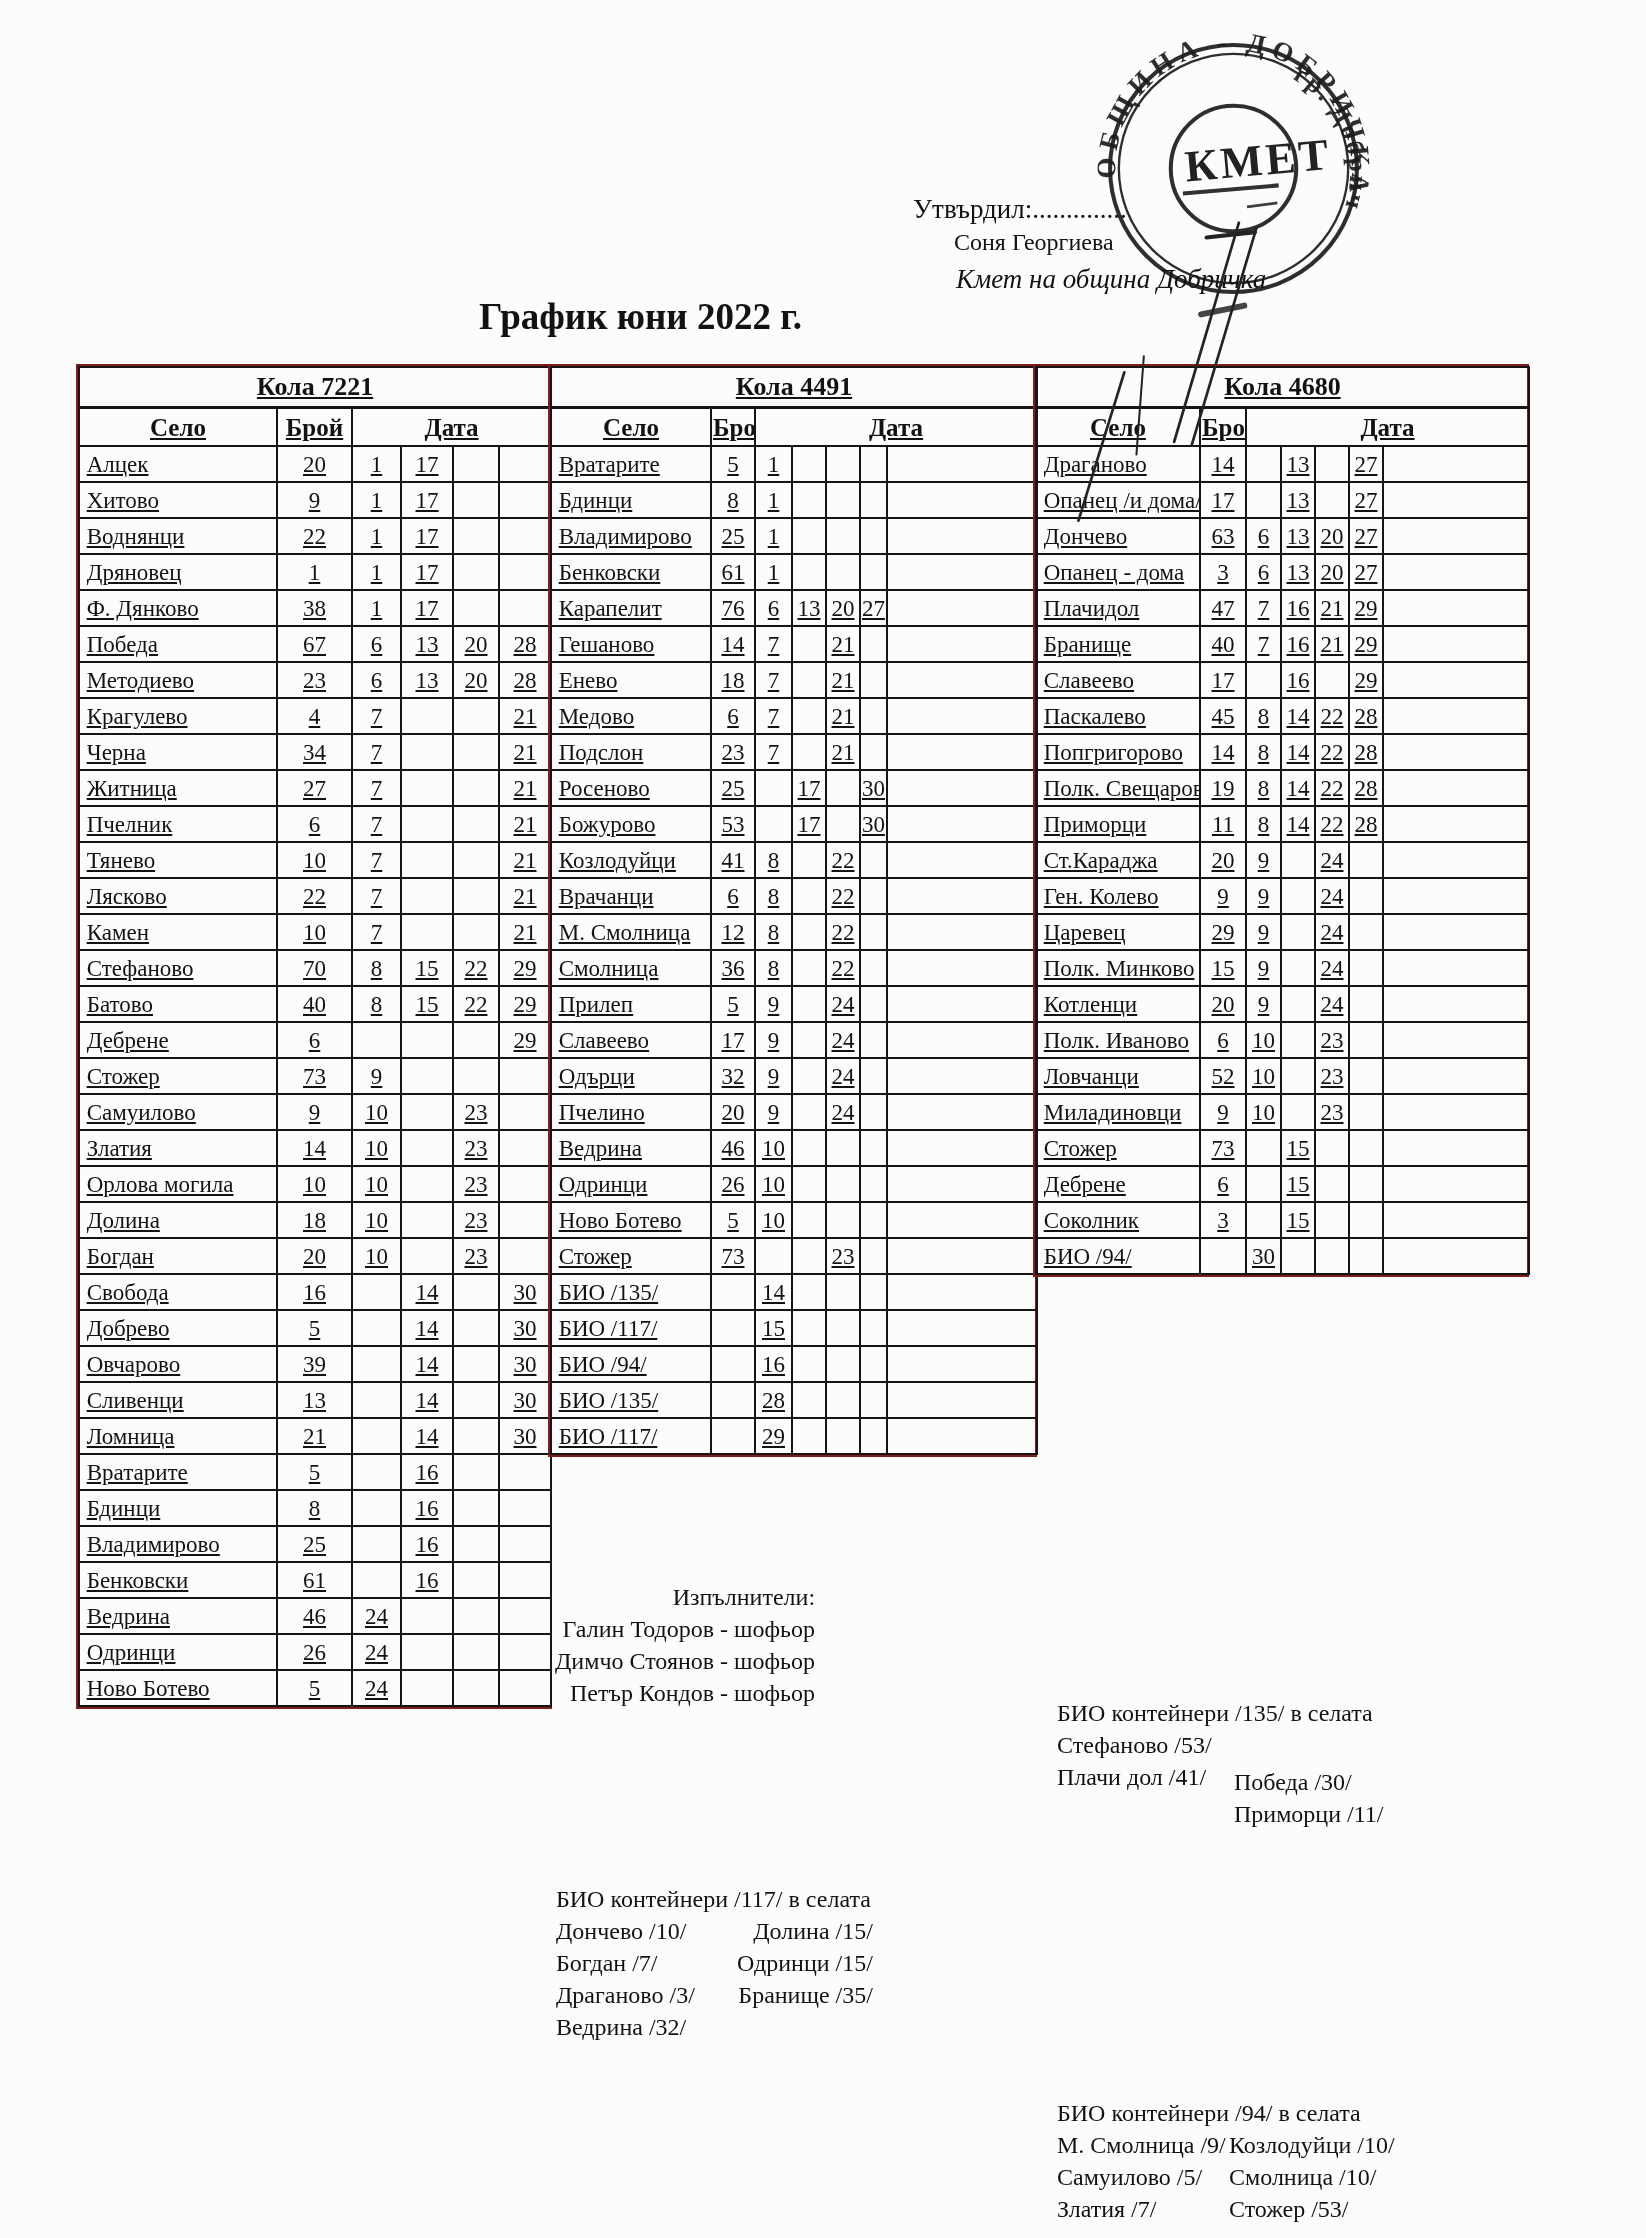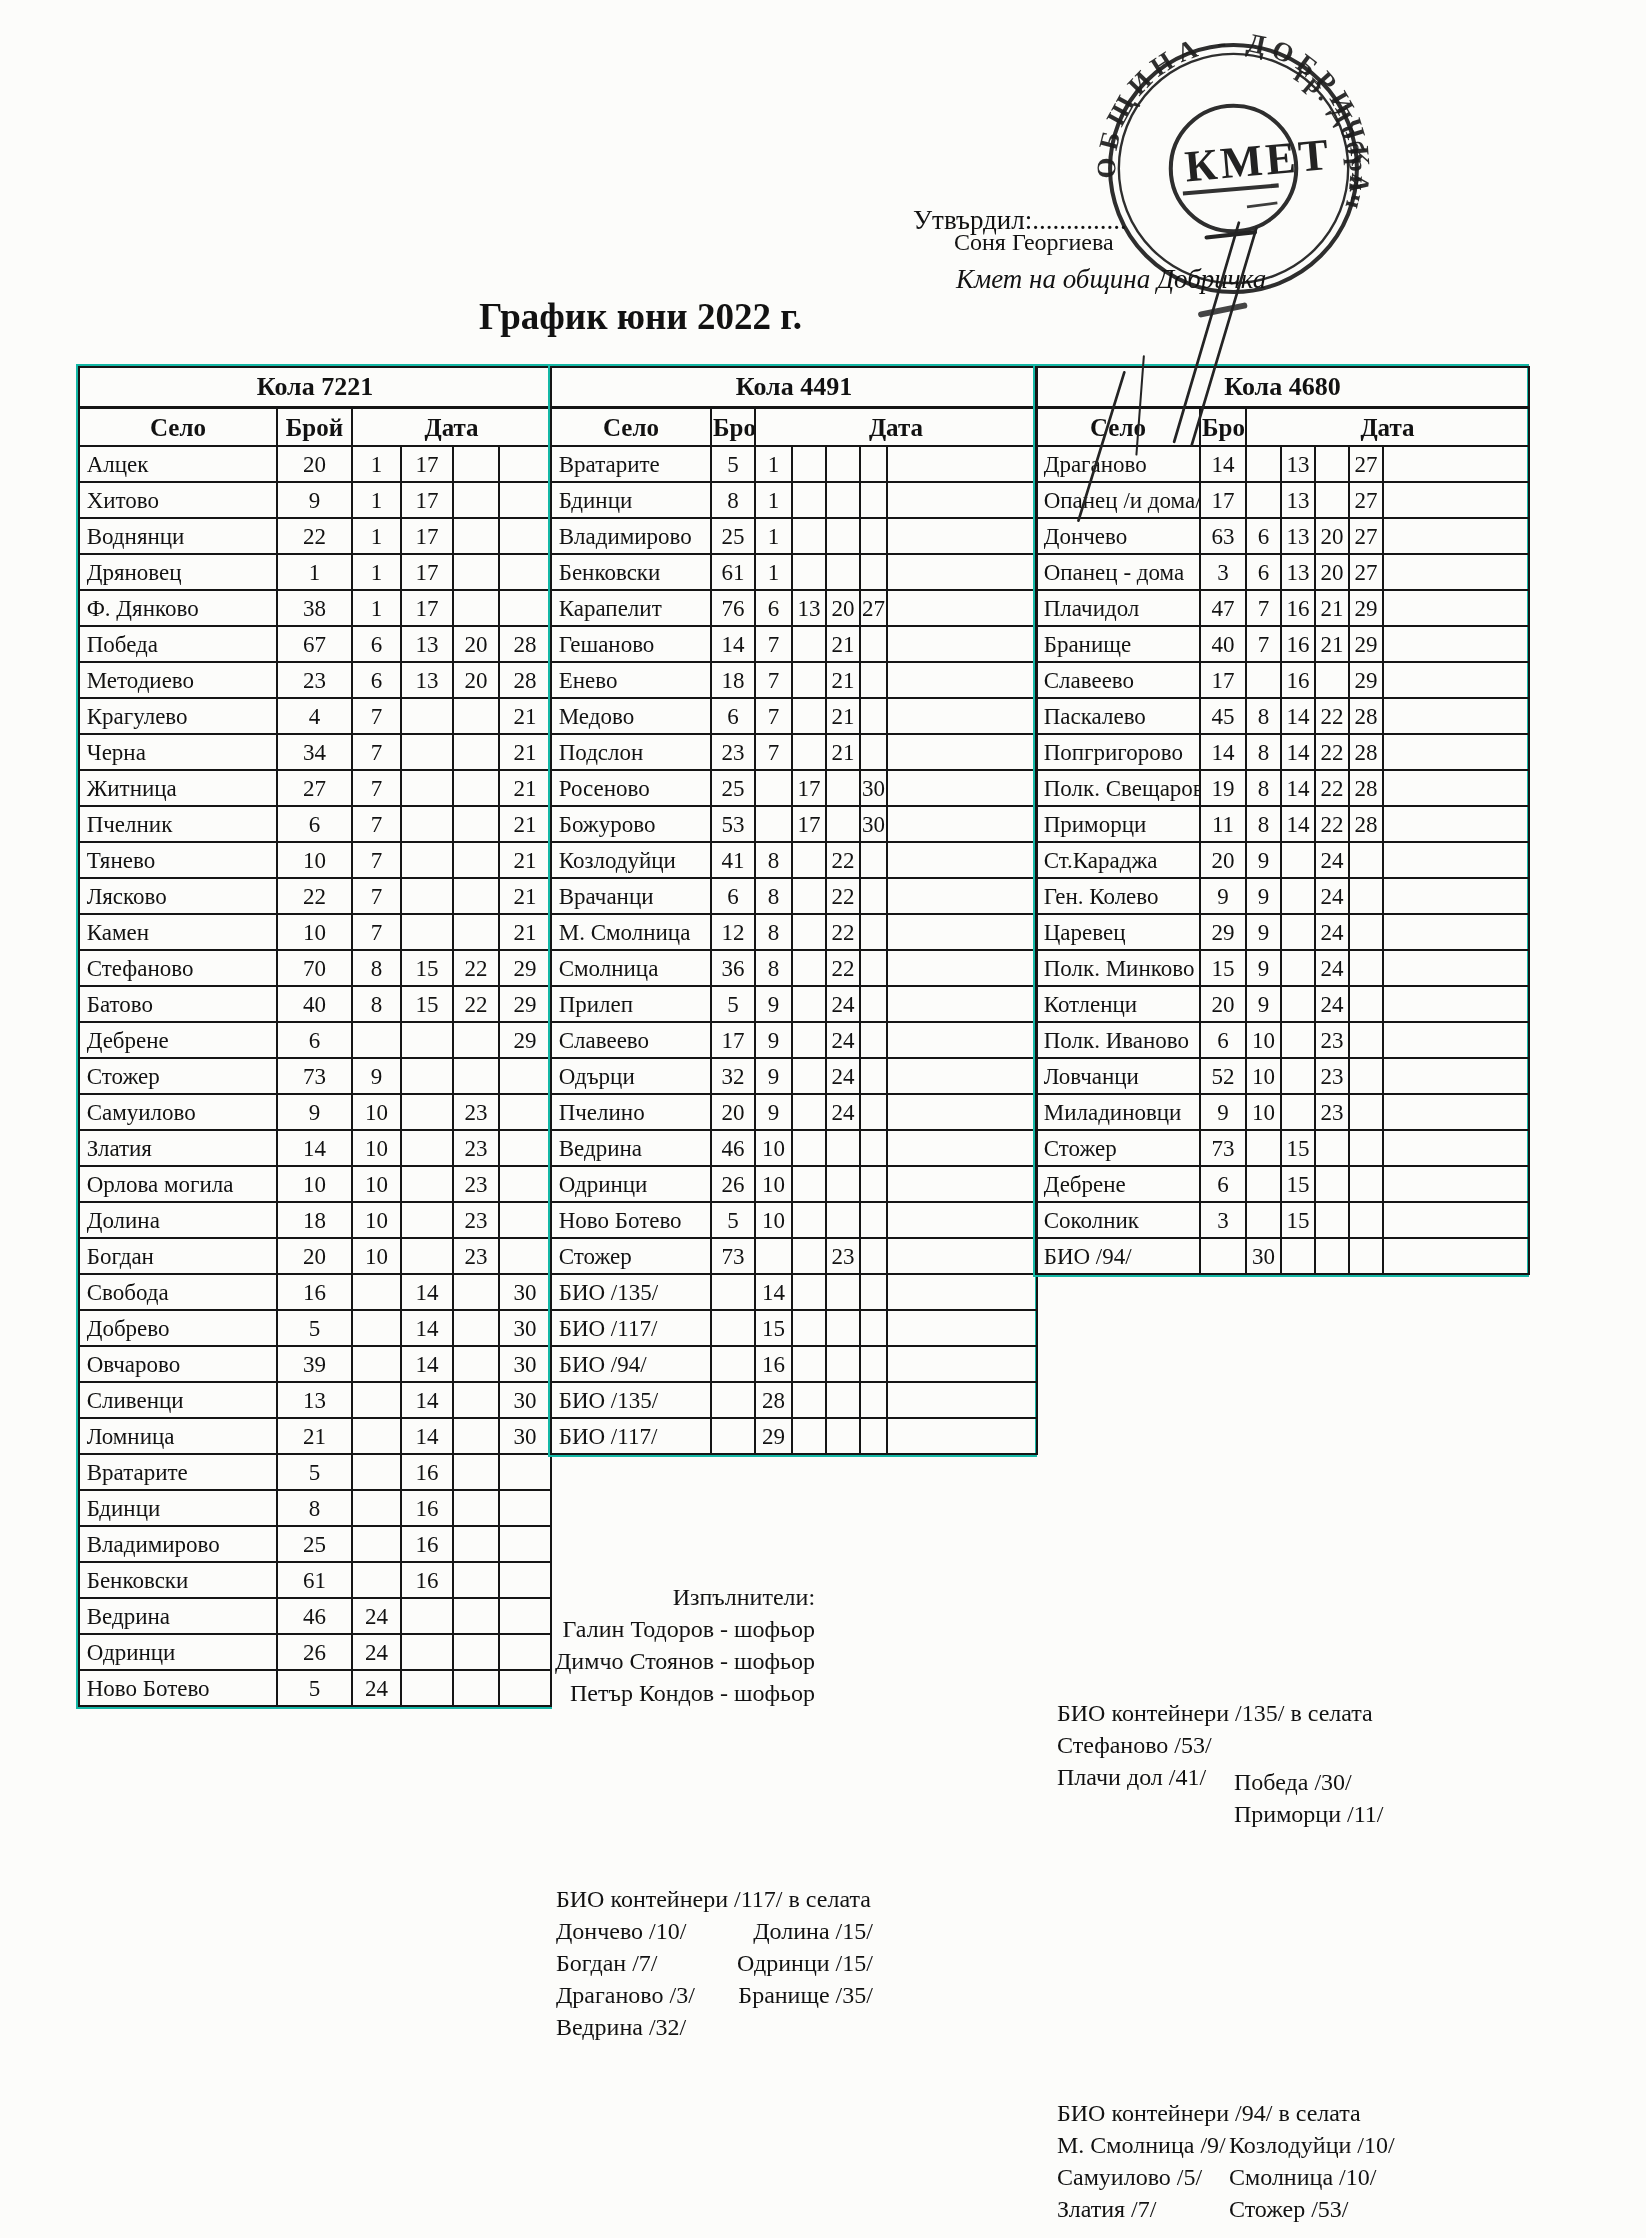--- a/index.html
+++ b/index.html
@@ -13,21 +13,21 @@
   .approve{font-size:27px;white-space:nowrap;}
   .approver{font-size:24px;white-space:nowrap;}
   .approver-title{font-size:27px;font-style:italic;white-space:nowrap;}
   .doc-title{font-size:37px;font-weight:bold;text-align:center;width:351px;}
   
   .tbl table{border-collapse:collapse;table-layout:fixed;width:100%;}
   .tbl th,.tbl td{
     border:2px solid #151515;overflow:hidden;white-space:nowrap;
     font-size:23px;line-height:1;vertical-align:middle;
   }
-  .tbl{border:2px solid #14b8a6;}
+  .tbl{border:2px solid #7f1d1d;text-decoration:underline;}
   .tbl thead th{font-weight:bold;font-size:25px;text-align:center;height:34px;}
   .tbl thead tr.car-row th{border-bottom:3.4px solid #151515;height:36px;font-size:26px;}
   .tbl thead tr.hdr-row th{border-bottom:2.7px solid #151515;}
   .tbl tbody td{height:32px;}
   .c-village{text-align:left;padding-left:6.7px;}
   .c-count{text-align:center;}
   .c-date{text-align:center;}
   
   .list-block{font-size:24px;line-height:32px;white-space:nowrap;}
   .list-block .bt{font-weight:normal;}
@@ -56,21 +56,21 @@
     <textPath href="#arcTop" startOffset="2%">ОБЩИНА - ДОБРИЧКА</textPath>
   </text>
   <text font-size="38" font-weight="bold" fill="#1d1d1d" letter-spacing="4" opacity="0.92">
     <textPath href="#arcRight" startOffset="4%">гр. Добрич</textPath>
   </text>
   <text x="163" y="248" font-size="66" font-weight="bold" letter-spacing="5" fill="#171717" opacity="0.95" transform="rotate(-5 235 230)">КМЕТ</text>
   <line x1="160" y1="272" x2="302" y2="260" stroke="#1d1d1d" stroke-width="6" opacity="0.9"></line>
   <line x1="255" y1="292" x2="300" y2="286" stroke="#1d1d1d" stroke-width="4" opacity="0.85"></line>
 </svg>
 
-<div class="abs approve" style="left:913px;top:205px;">Утвърдил:..............</div>
+<div class="abs approve" style="left:913px;top:194px;">Утвърдил:..............</div>
 <div class="abs approver" style="left:954px;top:229px;">Соня Георгиева</div>
 <div class="abs approver-title" style="left:956px;top:264px;">Кмет  на община Добричка</div>
 
 <div class="abs doc-title" style="left:465px;top:295px;">График юни 2022 г.</div>
 
 <div class="abs tbl" style="left:76px;top:364px;width:472px;">
   <table>
     <colgroup>
         <col style="width:198px">
         <col style="width:75px">

